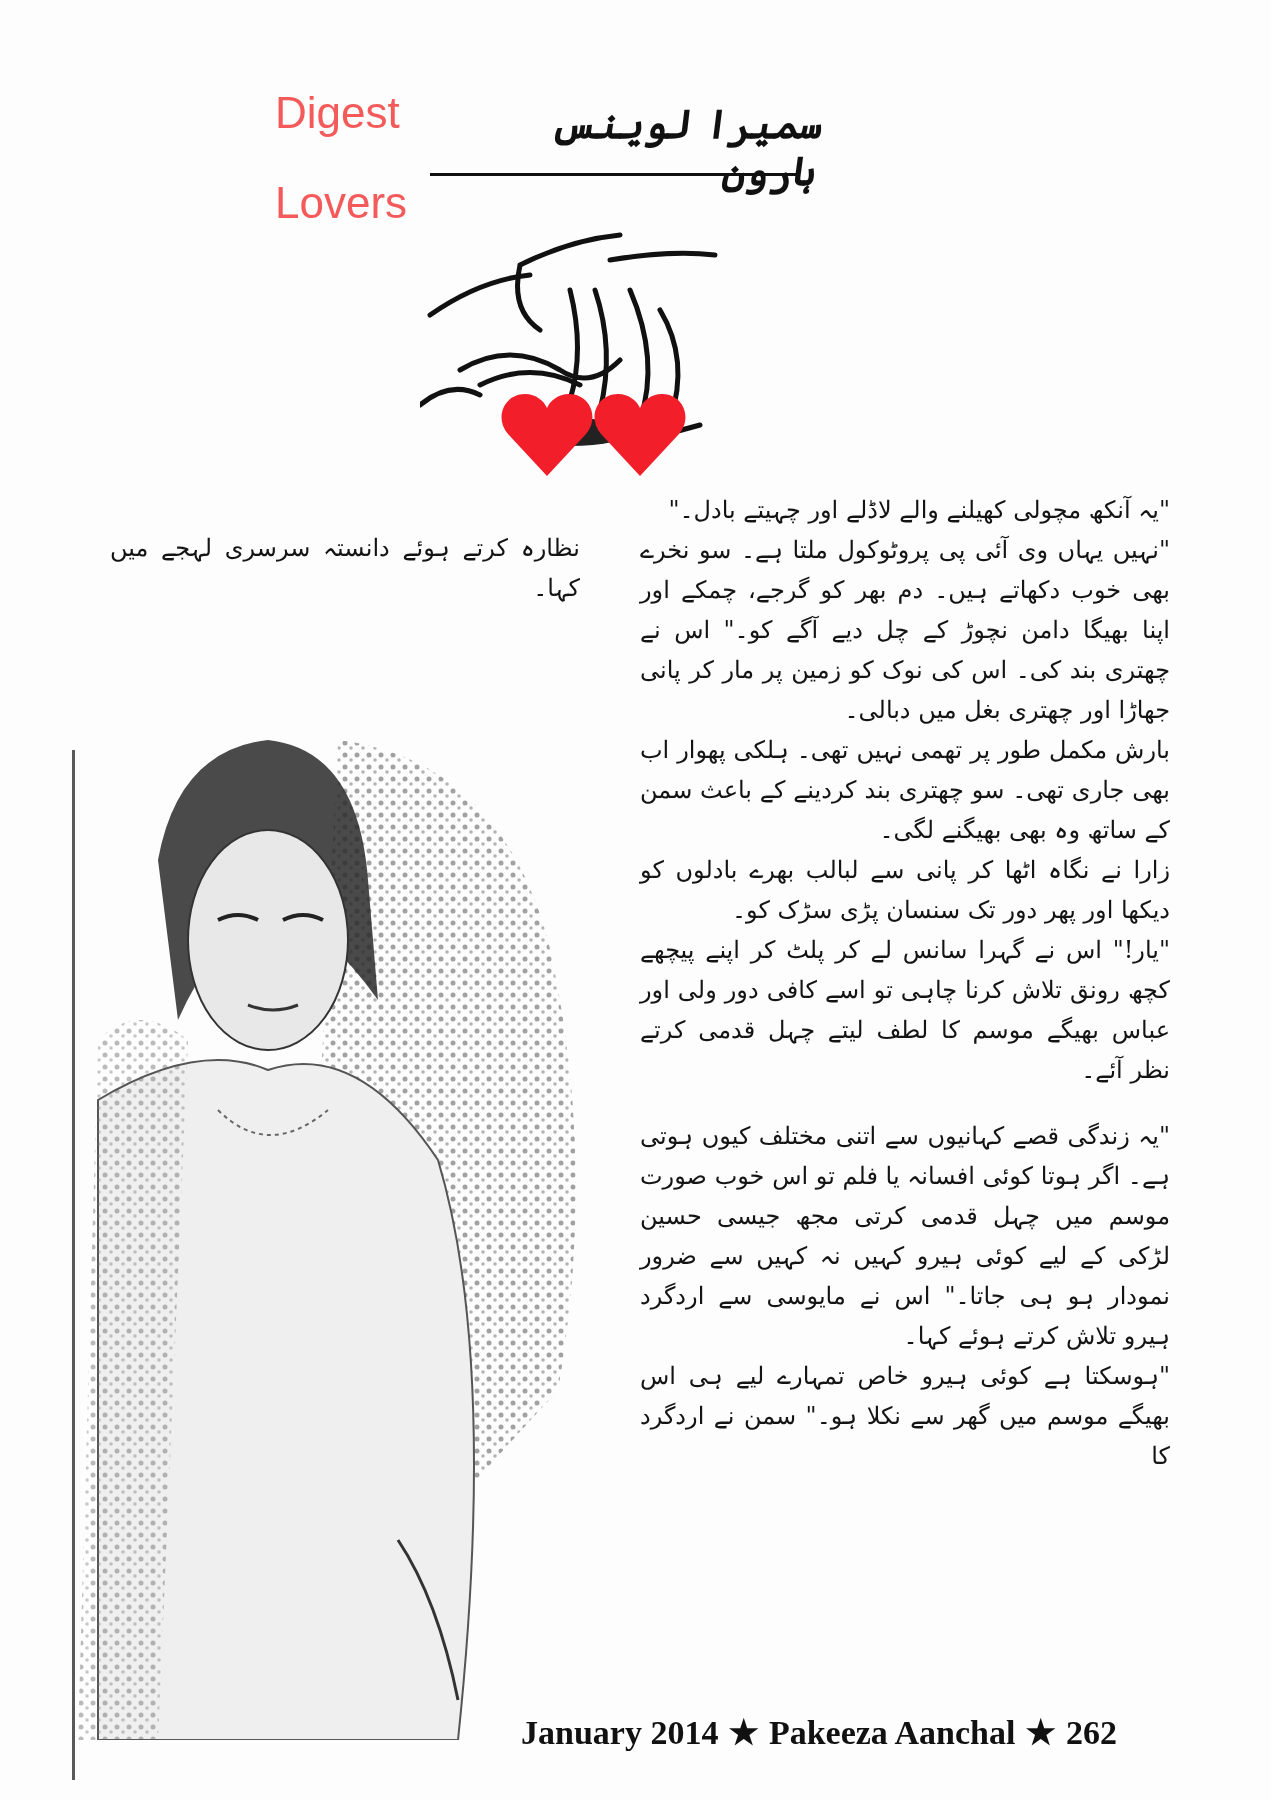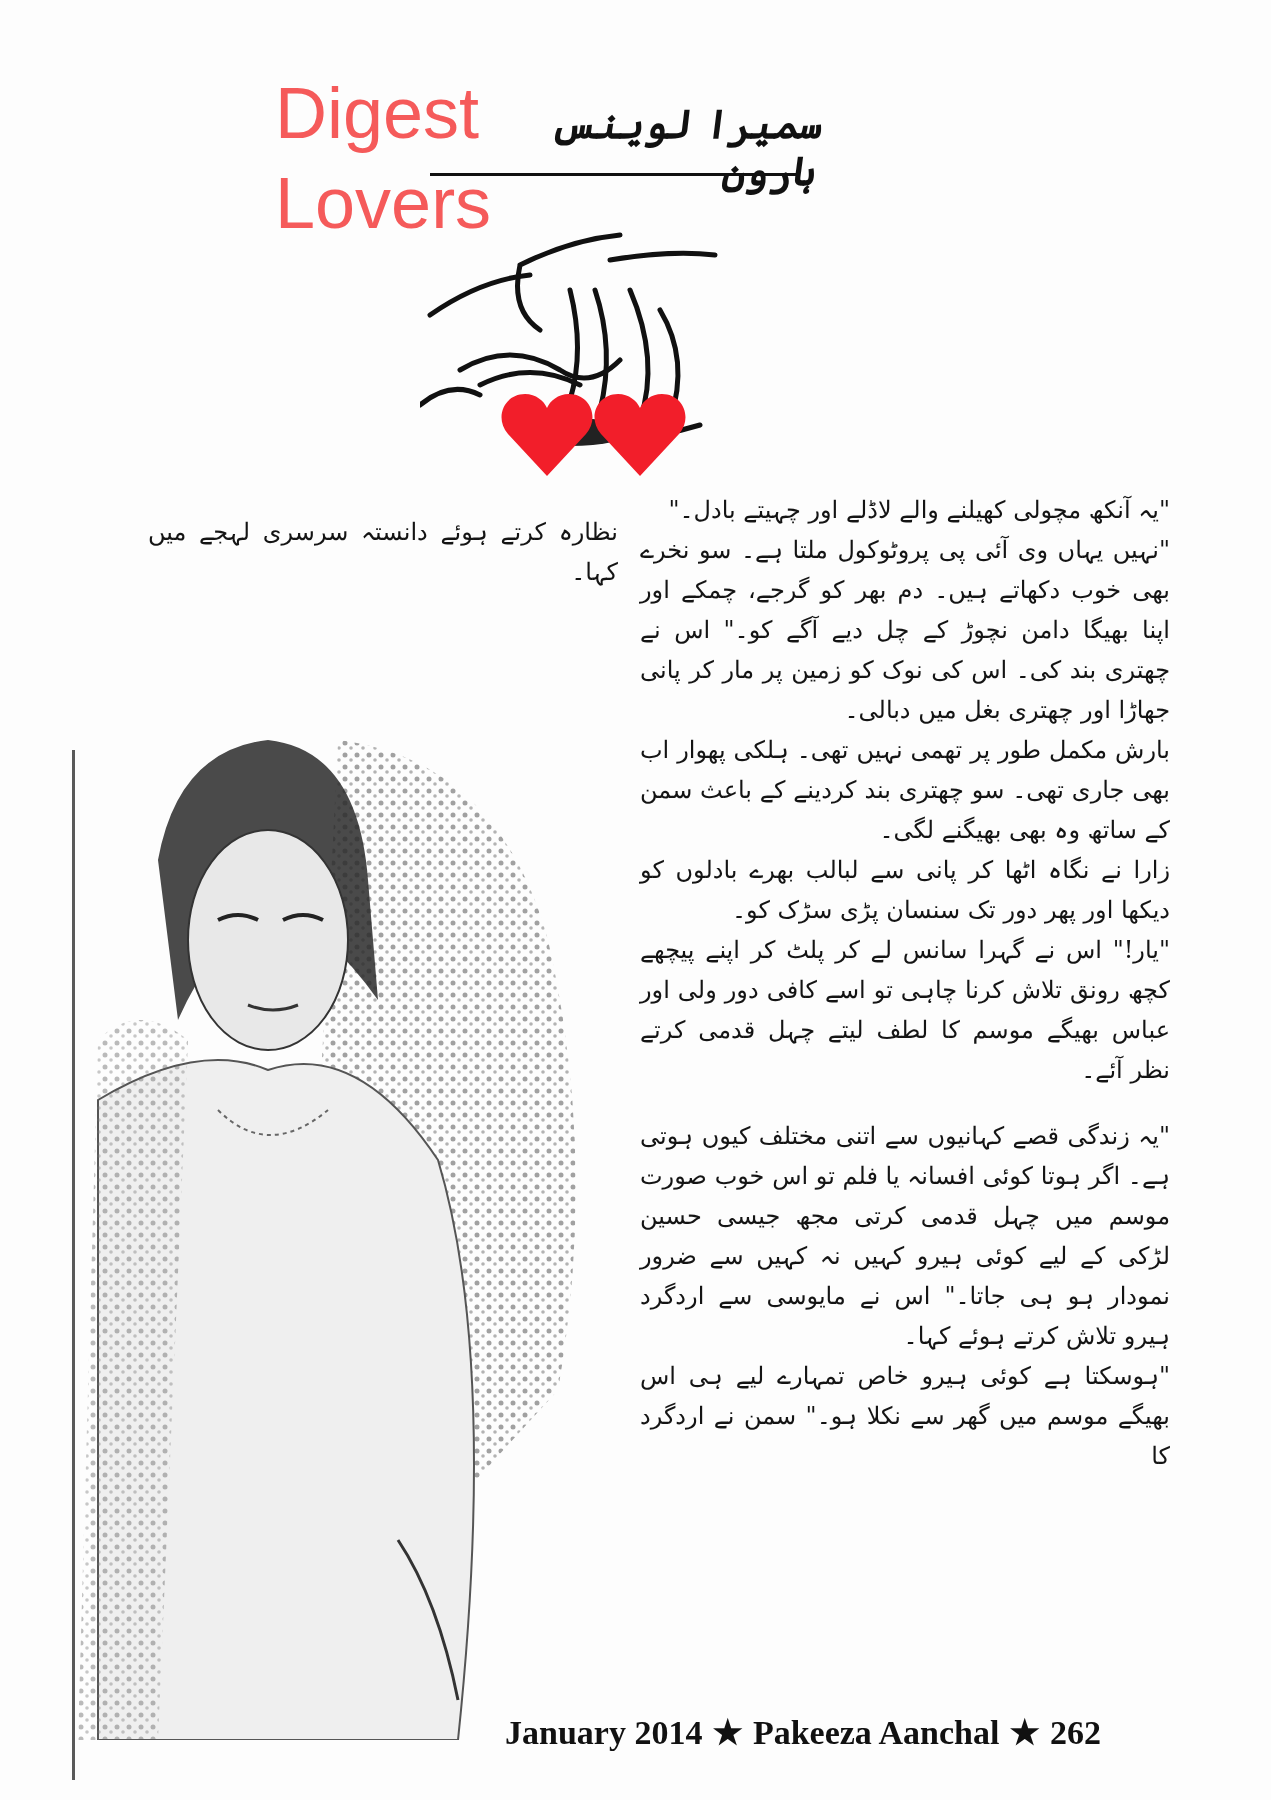--- a/index.html
+++ b/index.html
@@ -11,35 +11,35 @@
     .left-rule { position: absolute; left: 72px; top: 750px; width: 3px; height: 1030px; background: #222; opacity: .75; }
     .author {
       position: absolute; left: 470px; top: 100px; width: 350px; direction: rtl;
       font-family: "DejaVu Serif", serif; font-size: 40px; font-weight: bold; color: #111; text-align: right;
       transform: skewX(-8deg);
     }
     .author-rule { position: absolute; left: 430px; top: 173px; width: 370px; height: 3px; background: #111; }
     .title-art { position: absolute; left: 420px; top: 220px; width: 300px; height: 230px; }
     .watermark {
       position: absolute; left: 275px; top: 68px; width: 340px;
-      font-family: "Liberation Sans", sans-serif; font-size: 72px; line-height: 90px; color: #f55a5a;
+      font-family: "Liberation Sans", sans-serif; font-size: 44px; line-height: 90px; color: #f55a5a;
     }
     .watermark div { white-space: nowrap; }
     .hearts { position: absolute; left: 500px; top: 388px; width: 190px; height: 90px; }
     .col {
       position: absolute; direction: rtl; text-align: justify; color: #141414;
       font-family: "DejaVu Serif", serif; font-size: 24px; line-height: 40px;
     }
     .col p { margin: 0; }
     .col-right { left: 640px; top: 490px; width: 530px; }
-    .col-left { left: 110px; top: 512px; width: 470px; margin-left: 38px; }
+    .col-left { left: 110px; top: 528px; width: 470px; }
     .col-right .gap { height: 26px; }
     .illustration { position: absolute; left: 78px; top: 740px; width: 560px; height: 1000px; }
     .footer {
-      position: absolute; left: 505px; top: 1712px; white-space: nowrap;
+      position: absolute; left: 521px; top: 1712px; white-space: nowrap;
       font-family: "Liberation Serif", serif; font-weight: bold; font-size: 34px; color: #111;
     }
     .footer .star { margin: 0 10px; }
   </style>
 </head>
 <body>
 
 <div class="page">
 
   <div class="left-rule"></div>

